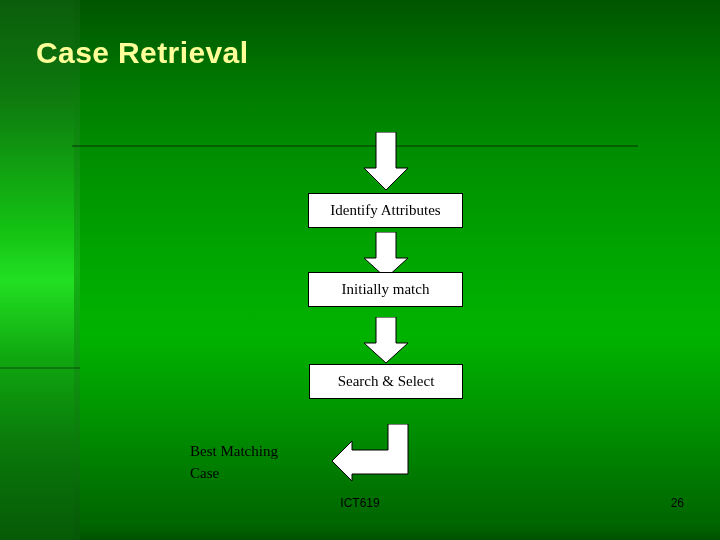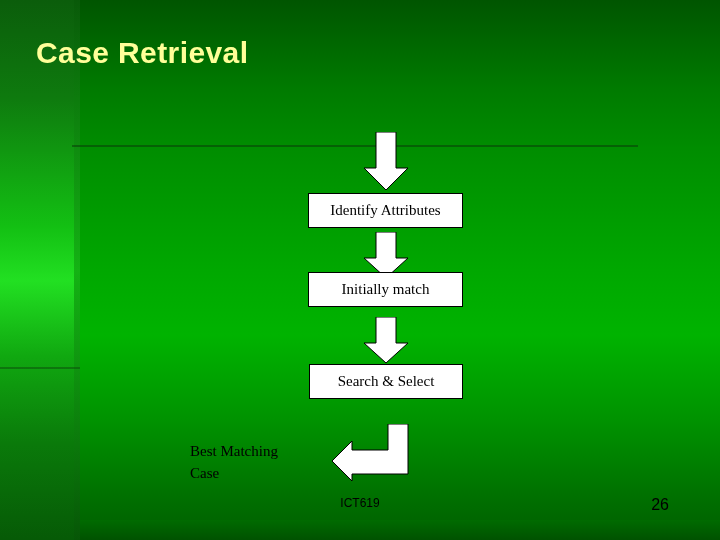--- a/index.html
+++ b/index.html
@@ -146,24 +146,24 @@
     left: 0;
     top: 496px;
     width: 720px;
     text-align: center;
     font-family: "Liberation Sans", sans-serif;
     font-size: 12px;
     color: #000000;
   }
   .footer-page {
     position: absolute;
-    right: 51px;
+    right: 36px;
     top: 496px;
     font-family: "Liberation Sans", sans-serif;
-    font-size: 16px;
+    font-size: 12px;
     color: #000000;
   }
 </style>
 </head>
 <body>
 
 <div class="slide">
   <div class="bg-base"></div>
   <div class="bg-dark-top"></div>
   <div class="bg-left-band"></div>

